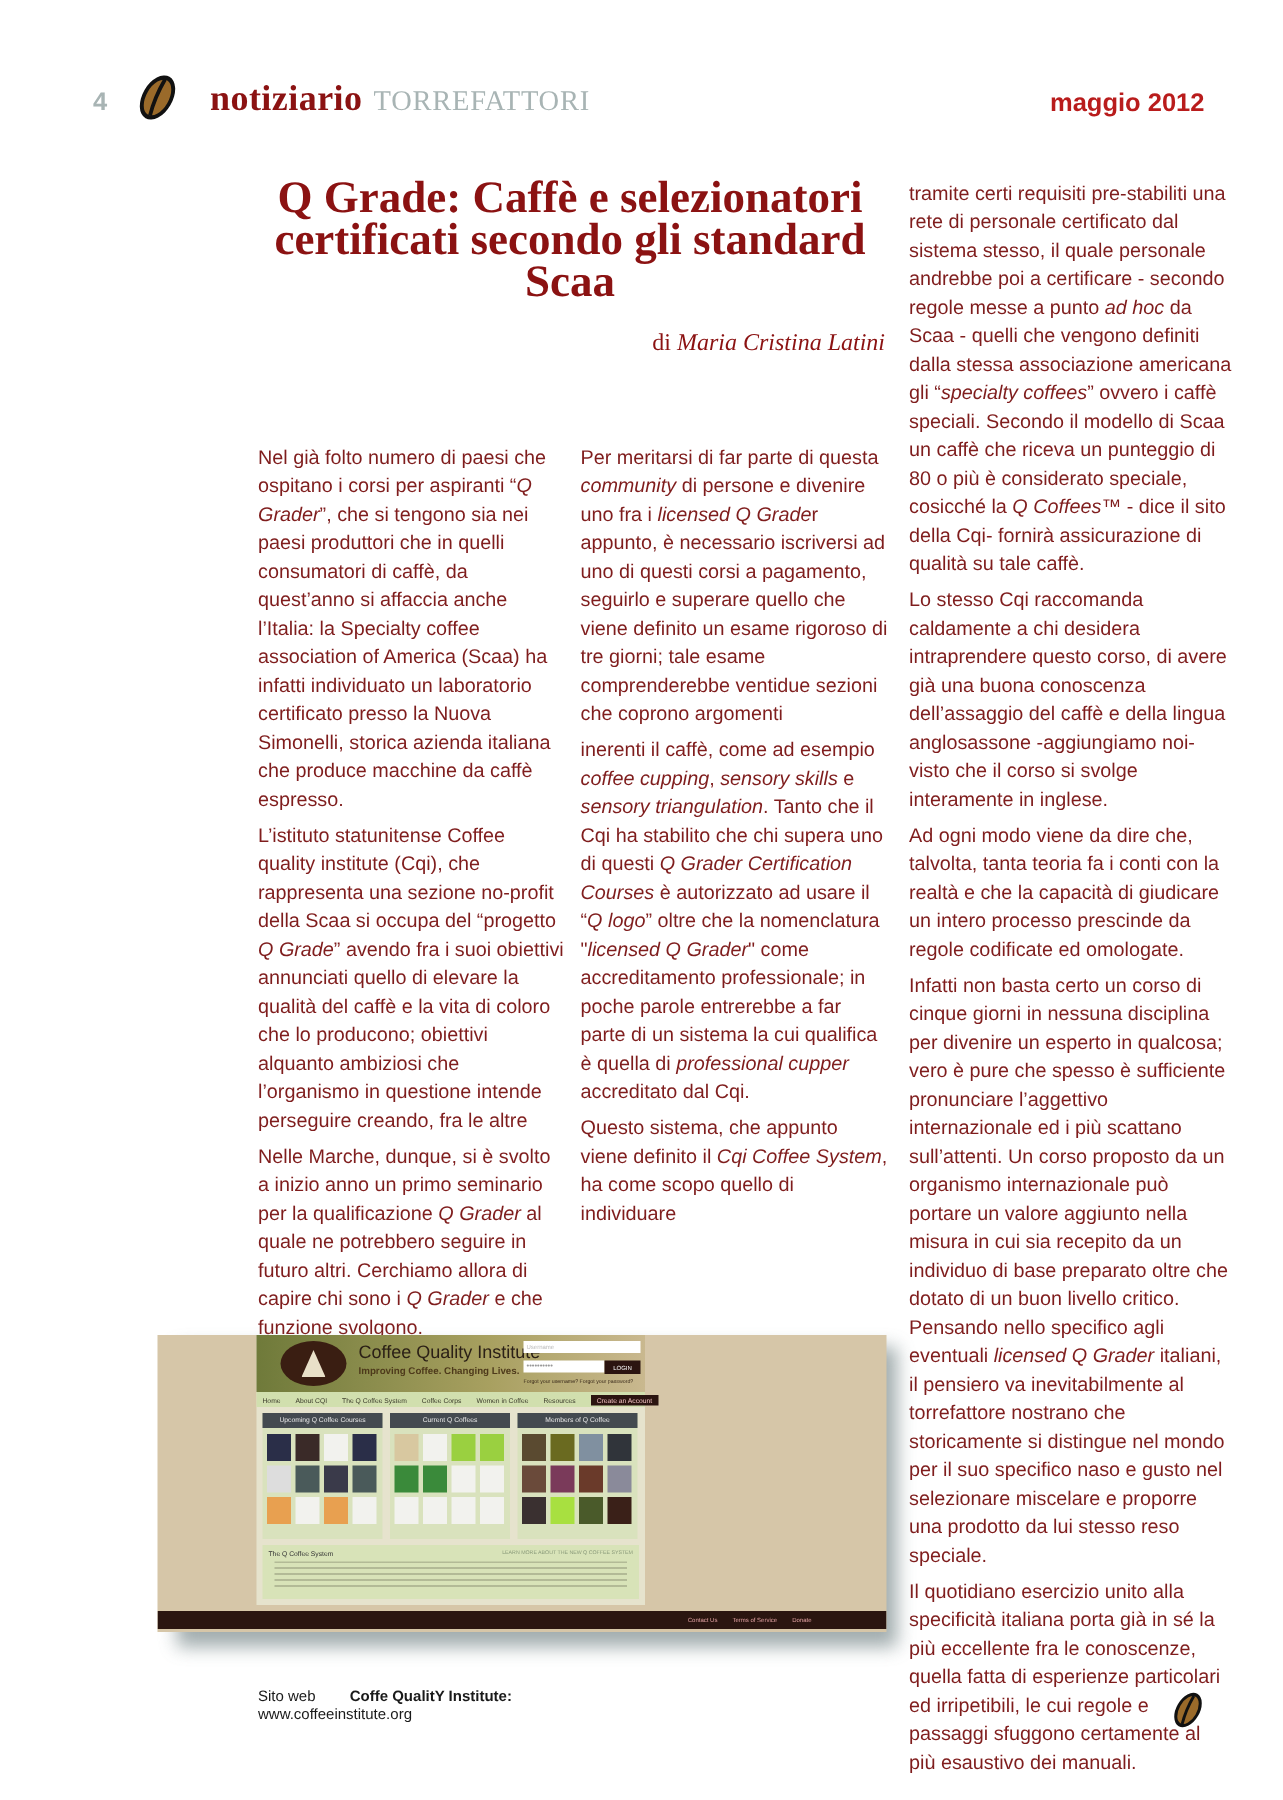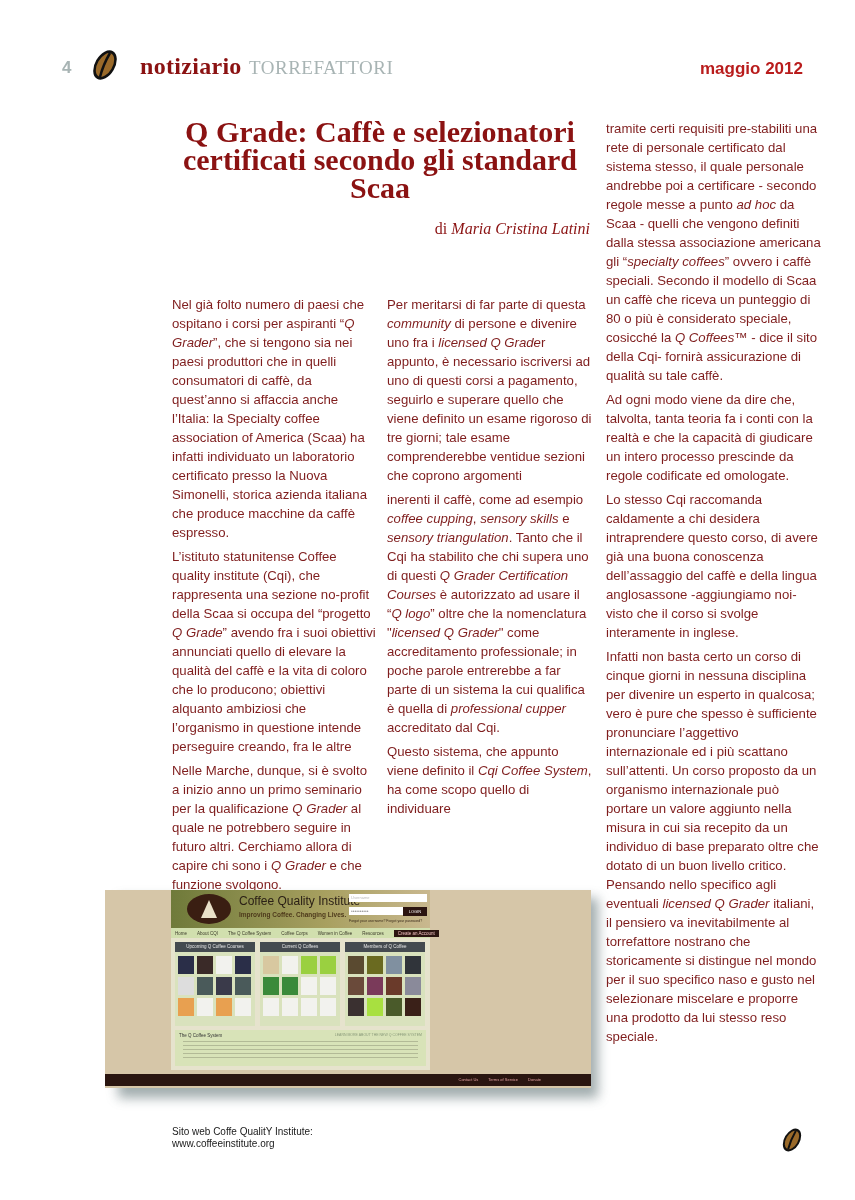--- a/index.html
+++ b/index.html
@@ -49,21 +49,21 @@
   .panel-grid { display:grid; grid-template-columns:repeat(4,16px); gap:3px; padding:4px 3px; }
   .thumb { width:16px; height:18px; background:#f2f2ee; }
   .sys { position:absolute; left:4px; top:140px; width:251px; height:36px; background:#d8e3b8; }
   .sys-title { position:absolute; left:4px; top:3px; font-size:4.5px; color:#333; }
   .sys-link { position:absolute; right:4px; top:3px; font-size:3.5px; color:#8a9a7a; }
   .sys-text { position:absolute; left:8px; top:11px; right:8px; height:18px; background:repeating-linear-gradient(180deg,#a9b08e 0 1px,transparent 1px 4px); opacity:0.8; }
   .site-foot { position:absolute; left:0; top:184px; width:486px; height:12px; background:#2a1510; }
   .foot-links { position:absolute; right:50px; top:3px; font-size:4px; color:#e0a0a0; display:flex; gap:10px; }
 
   .caption { left:172px; top:1126px; font-size:10px; line-height:12px; color:#1a1a1a; }
-  .caption b { font-weight:normal; }
+  .caption b { font-weight:bold;margin-left:20px; }
 
   .bean-end { left:780px; top:1126px; width:24px; height:28px; }
 </style>
 </head>
 <body>
 
 <div class="abs page-num">4</div>
 <svg class="abs bean bean-head" viewBox="0 0 30 36">
   <ellipse cx="15" cy="18" rx="10" ry="16" transform="rotate(30 15 18)" fill="#111"></ellipse>
   <ellipse cx="15" cy="18" rx="7.5" ry="13" transform="rotate(30 15 18)" fill="#9a6a2a"></ellipse>
@@ -84,23 +84,24 @@
     <p>L’istituto statunitense Coffee quality institute (Cqi), che rappresenta una sezione no-profit della Scaa si occupa del “progetto <i>Q Grade</i>” avendo fra i suoi obiettivi annunciati quello di elevare la qualità del caffè e la vita di coloro che lo producono; obiettivi alquanto ambiziosi che l’organismo in questione intende perseguire creando, fra le altre</p>
     <p>Nelle Marche, dunque, si è svolto a inizio anno un primo seminario per la qualificazione <i>Q Grader</i> al quale ne potrebbero seguire in futuro altri. Cerchiamo allora di capire chi sono i <i>Q Grader</i> e che funzione svolgono.</p>
   </div>
 <div class="abs col col2">
     <p>Per meritarsi di far parte di questa <i>community</i> di persone e divenire uno fra i <i>licensed Q Grade</i>r appunto, è necessario iscriversi ad uno di questi corsi a pagamento, seguirlo e superare quello che viene definito un esame rigoroso di tre giorni; tale esame comprenderebbe ventidue sezioni che coprono argomenti</p>
     <p>inerenti il caffè, come ad esempio <i>coffee cupping</i>, <i>sensory skills</i> e <i>sensory triangulation</i>. Tanto che il Cqi ha stabilito che chi supera uno di questi <i>Q Grader Certification Courses</i> è autorizzato ad usare il “<i>Q logo</i>” oltre che la nomenclatura "<i>licensed Q Grader</i>" come accreditamento professionale; in poche parole entrerebbe a far parte di un sistema la cui qualifica è quella di <i>professional cupper</i> accreditato dal Cqi.</p>
     <p>Questo sistema, che appunto viene definito il <i>Cqi Coffee System</i>, ha come scopo quello di individuare</p>
   </div>
 <div class="abs col col3">
     <p>tramite certi requisiti pre-stabiliti una rete di personale certificato dal sistema stesso, il quale personale andrebbe poi a certificare - secondo regole messe a punto <i>ad hoc</i> da Scaa -  quelli che vengono definiti dalla stessa associazione americana gli “<i>specialty coffees</i>” ovvero i caffè speciali. Secondo il modello di Scaa un caffè che riceva un punteggio di 80 o più è considerato speciale, cosicché la <i>Q Coffees™</i> - dice il sito della Cqi- fornirà assicurazione di qualità su tale caffè.</p>
+    <p>Lo stesso Cqi raccomanda caldamente a chi desidera intraprendere questo corso, di avere già una buona conoscenza dell’assaggio del caffè e della lingua anglosassone -aggiungiamo noi- visto che il corso si svolge interamente in inglese.</p>
     <p>Ad ogni modo viene da dire che, talvolta, tanta teoria fa i conti con la realtà e che la capacità di giudicare un intero processo prescinde da regole codificate ed omologate.</p>
-    <p>Lo stesso Cqi raccomanda caldamente a chi desidera intraprendere questo corso, di avere già una buona conoscenza dell’assaggio del caffè e della lingua anglosassone -aggiungiamo noi- visto che il corso si svolge interamente in inglese.</p>
     <p>Infatti non basta certo un corso di cinque giorni in nessuna disciplina per divenire un esperto in qualcosa; vero è pure che spesso è sufficiente pronunciare l’aggettivo internazionale ed i più scattano sull’attenti. Un corso proposto da un organismo internazionale può portare un valore aggiunto nella misura in cui sia recepito da un individuo di base preparato oltre che dotato di un buon livello critico. Pensando nello specifico agli eventuali <i>licensed Q Grader</i> italiani, il pensiero va inevitabilmente al torrefattore nostrano che storicamente si distingue nel mondo per il suo specifico naso e gusto nel selezionare miscelare e proporre una prodotto da lui stesso reso speciale.</p>
+    <p>Il quotidiano esercizio unito alla specificità italiana porta già in sé la più eccellente fra le conoscenze, quella fatta di esperienze particolari ed irripetibili, le cui regole e passaggi sfuggono certamente al più esaustivo dei manuali.</p>
   </div>
 
 <div class="abs fig-shadow"></div>
 <div class="abs fig">
   <div class="site">
     <div class="site-head">
       <div class="site-logo"></div>
       <div class="site-name"><span>Coffee Quality Institute</span><sup>®</sup></div>
       <div class="site-tag">Improving Coffee. Changing Lives.</div>
       <div class="site-user">Username</div>

